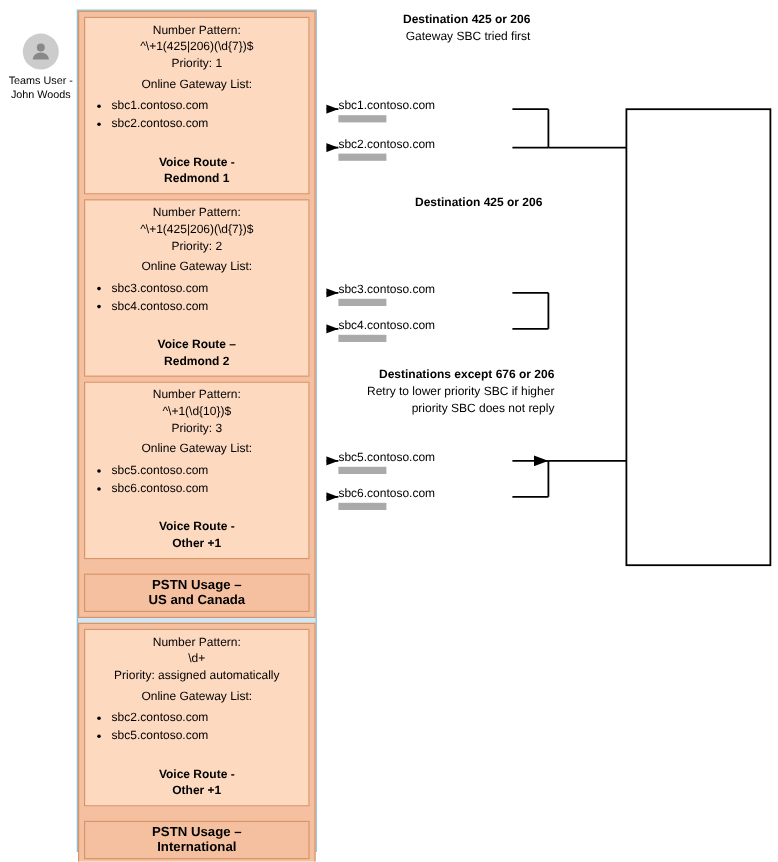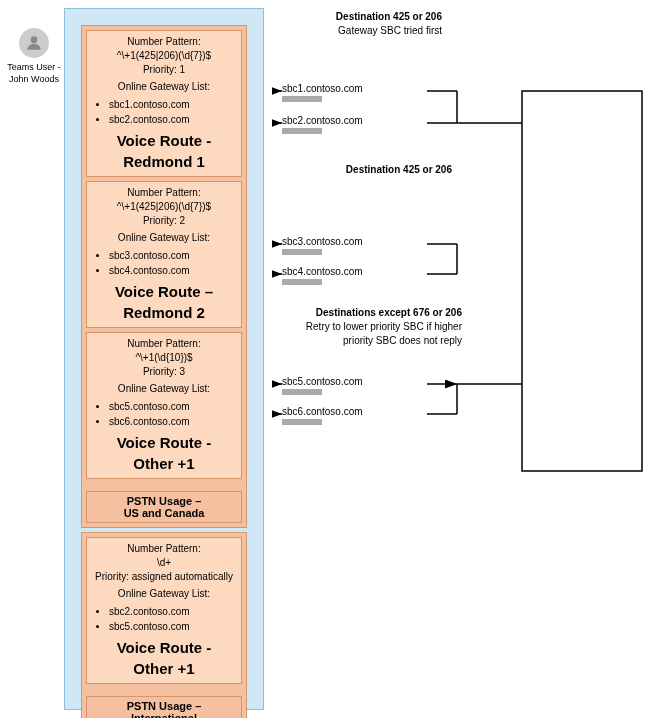--- a/index.html
+++ b/index.html
@@ -45,21 +45,21 @@
       font-size: 9px;
       text-align: center;
       line-height: 1.3;
       color: #000;
     }
 
     
     .policy-outer {
       background: #d0e8f5;
       border: 1px solid #8bbfdb;
-      padding: 16px;
+      padding: 0;
       flex-shrink: 0;
       width: 200px;
     }
 
     
     .pstn-box {
       background: #f5c0a0;
       border: 1px solid #d9956a;
       padding: 4px;
       margin-bottom: 4px;
@@ -84,24 +84,24 @@
     }
 
     .box-text {
       text-align: center;
       font-size: 10px;
       color: #000;
       line-height: 1.4;
     }
     .box-title {
       text-align: center;
-      font-size: 15px;
+      font-size: 10px;
       font-weight: bold;
       color: #000;
-      margin-top: 3px;
+      margin-top: 18px;
       line-height: 1.4;
     }
     .gateway-list {
       font-size: 10px;
       margin: 3px 0 3px 8px;
       color: #000;
       line-height: 1.5;
     }
     .gateway-list li {
       list-style: disc;

